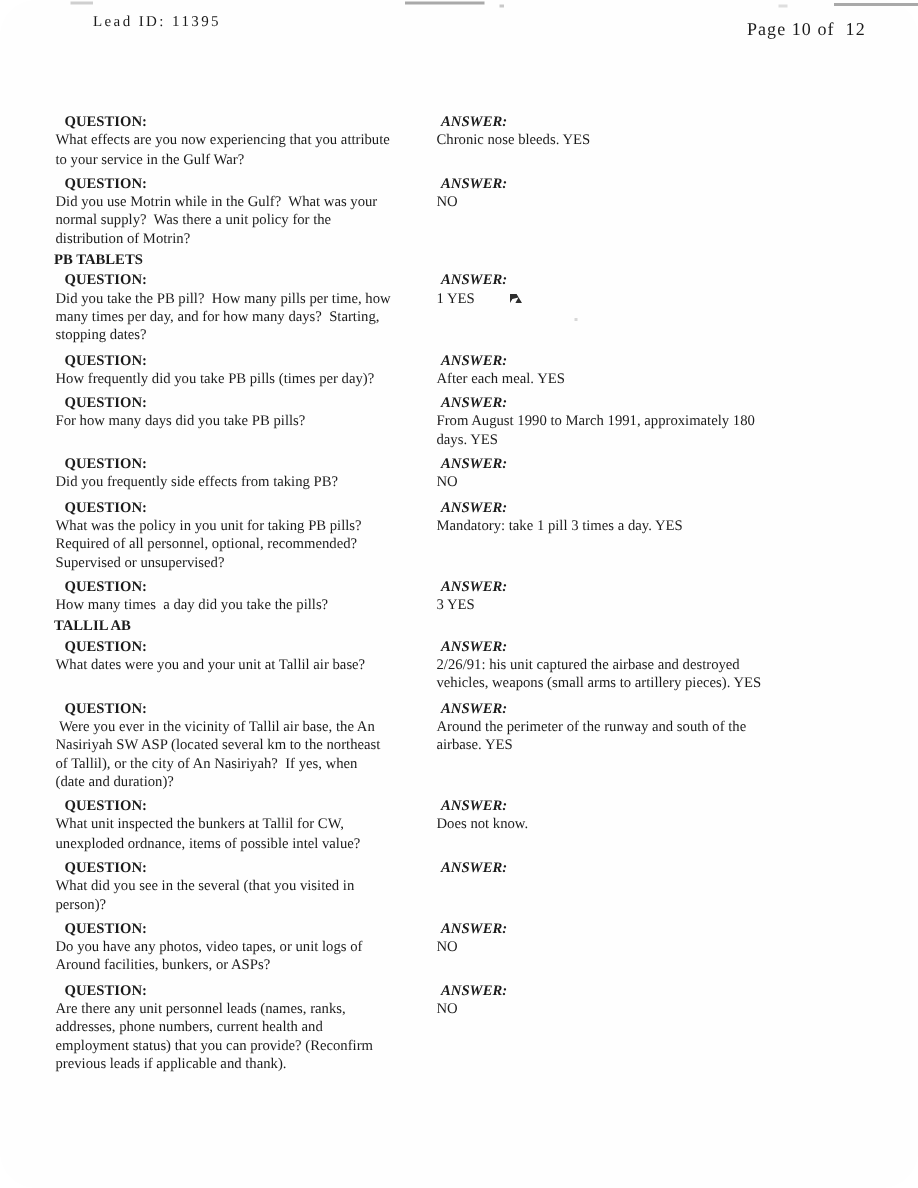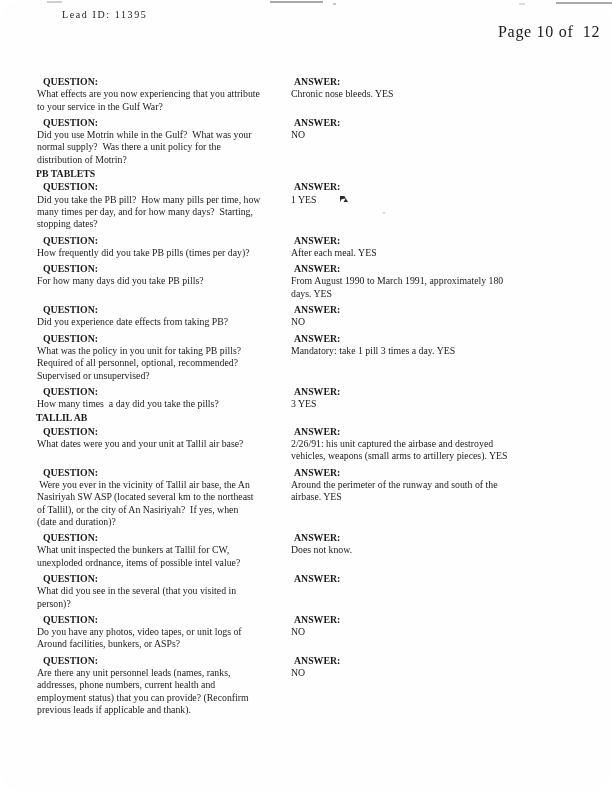--- a/index.html
+++ b/index.html
@@ -22,33 +22,33 @@
   .a-top-right  { left: 556px; top: 2px;   width: 56px; height: 2px; background: #a9a9a9; }
   .a-smudge     { left: 340px; top: 196px; width: 8px;  height: 6px; background: #2e2e2e;
                   clip-path: polygon(0 0, 55% 0, 100% 100%, 45% 100%, 70% 40%, 20% 55%, 0 100%); }
   .a-dot        { left: 383px; top: 212px; width: 2px;  height: 2px; background: #d8d8d8; }
 
   .hdr-left {
     position: absolute; left: 62px; top: 9px;
     font-size: 10px; line-height: 12px; letter-spacing: 1.6px; white-space: pre;
   }
   .hdr-right {
-    position: absolute; left: 498px; top: 26px;
-    font-size: 16px; line-height: 12px; letter-spacing: 0.7px; white-space: pre;
+    position: absolute; left: 498px; top: 13px;
+    font-size: 12px; line-height: 12px; letter-spacing: 0.7px; white-space: pre;
   }
 
   #content {
     position: absolute; left: 36px; top: 72px; width: 548px;
     font-size: 9.8px; line-height: 12.3px;
   }
   .row { display: grid; grid-template-columns: 255px 1fr; margin-top: 4px; }
   .col { min-width: 0; }
   .label { font-weight: bold; white-space: pre; }
   .q-label { margin-left: 7px; }
-  .a-label { margin-left: 3px; }
+  .a-label { margin-left: 3px; font-style: italic; }
   .body { white-space: pre; }
   .q-body { margin-left: 1px; }
   .section {
     font-weight: bold; white-space: pre;
     margin-top: 2px; margin-left: 0;
   }
   .section + .row { margin-top: 1px; }
 </style>
 </head>
 <body>
@@ -120,21 +120,21 @@
       </div>
       <div class="col">
         <div class="label a-label">ANSWER:</div>
         <div class="body a-body">From August 1990 to March 1991, approximately 180
 days. YES</div>
       </div>
     </div>
       <div class="row">
       <div class="col">
         <div class="label q-label">QUESTION:</div>
-        <div class="body q-body">Did you experience date effects from taking PB?</div>
+        <div class="body q-body">Did you frequently side effects from taking PB?</div>
       </div>
       <div class="col">
         <div class="label a-label">ANSWER:</div>
         <div class="body a-body">NO</div>
       </div>
     </div>
       <div class="row">
       <div class="col">
         <div class="label q-label">QUESTION:</div>
         <div class="body q-body">What was the policy in you unit for taking PB pills?

